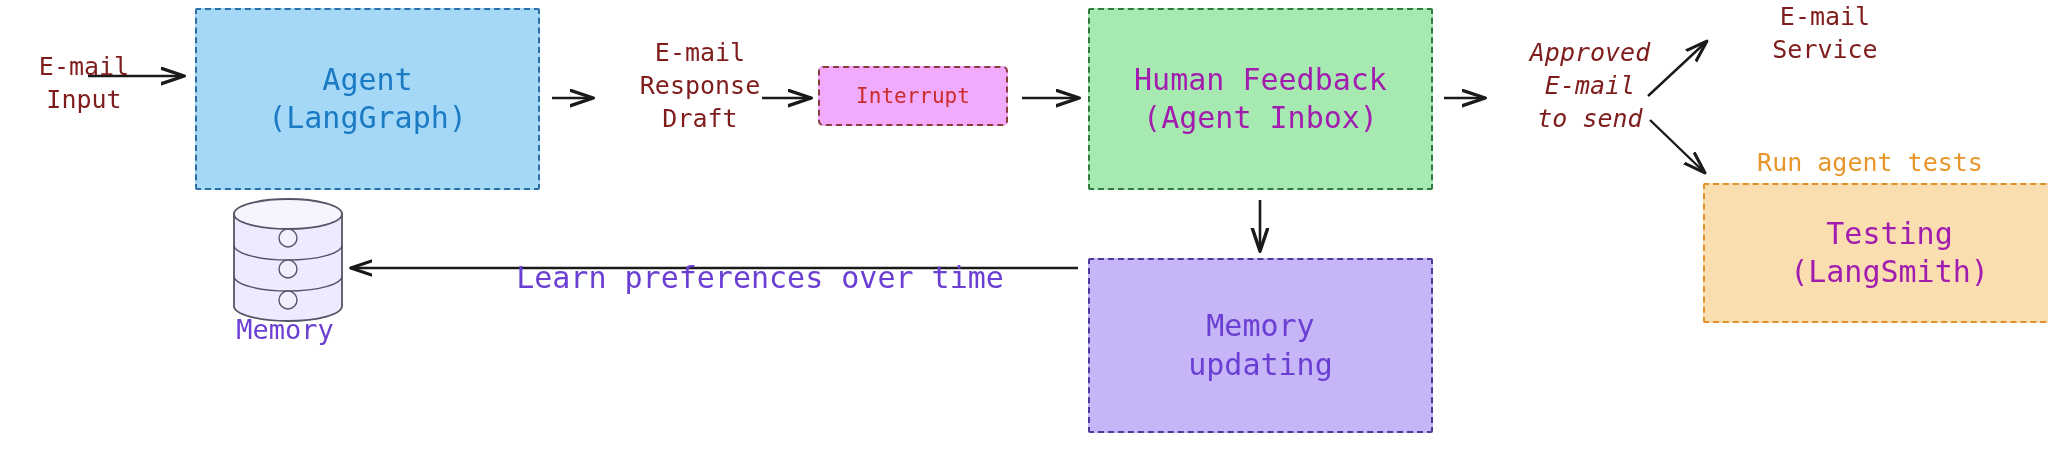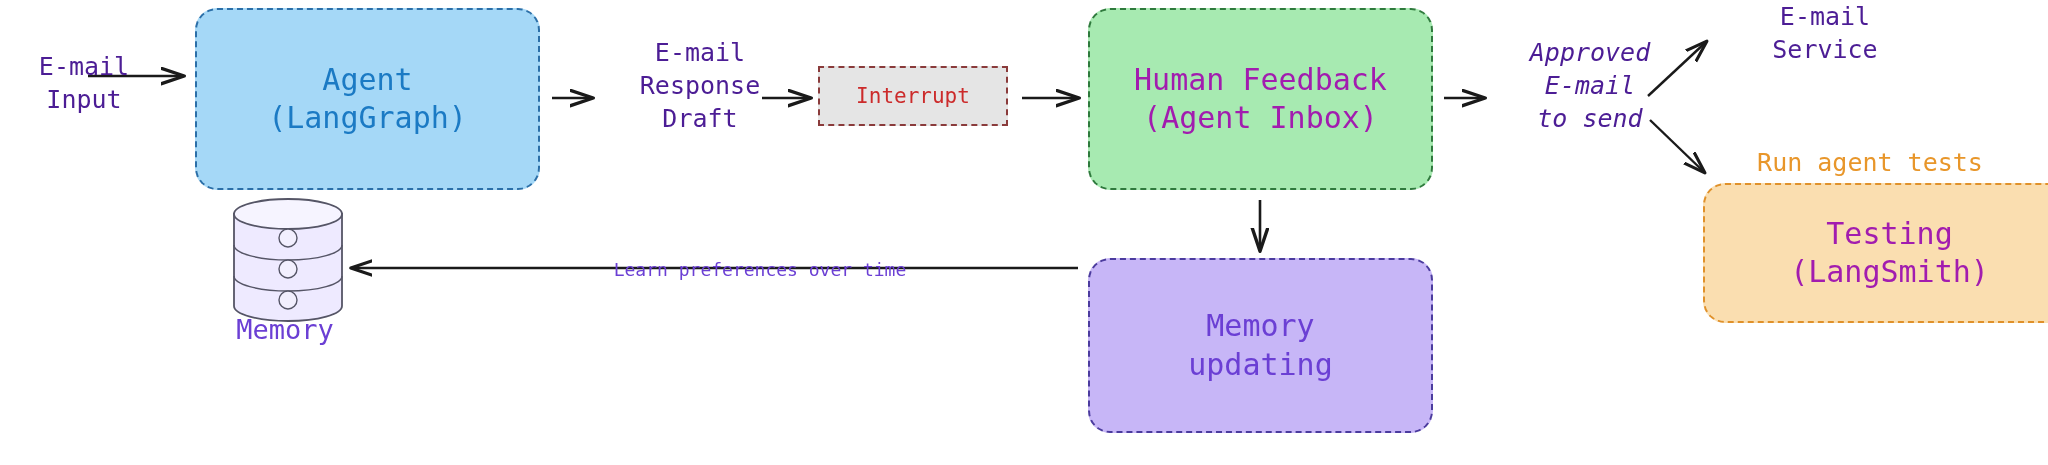--- a/index.html
+++ b/index.html
@@ -17,39 +17,39 @@
     background: #ffffff;
     overflow: hidden;
   }
   .node {
     position: absolute;
     box-sizing: border-box;
     display: flex;
     flex-direction: column;
     align-items: center;
     justify-content: center;
-    border-radius: 22px;
+    border-radius: 2px;
     text-align: center;
     line-height: 1.28;
     white-space: pre-line;
   }
   .node-agent {
     left: 195px; top: 8px; width: 345px; height: 182px;
     background: #a5d8f7;
     border: 2.5px dashed #2b6fa8;
     color: #1b7ac4;
     font-size: 30px;
   }
   .node-interrupt {
     left: 818px; top: 66px; width: 190px; height: 60px;
-    background: #e5e5e5;
+    background: #f0abfc;
     border: 2px dashed #8a3b3b;
     color: #cc2b2b;
     font-size: 21px;
-    border-radius: 0;
+    border-radius: 5px;
   }
   .node-feedback {
     left: 1088px; top: 8px; width: 345px; height: 182px;
     background: #a7eab1;
     border: 2.5px dashed #2f7a3d;
     color: #a21caf;
     font-size: 30px;
   }
   .node-memupd {
     left: 1088px; top: 258px; width: 345px; height: 175px;
@@ -64,31 +64,31 @@
     border: 2px dashed #e0912a;
     color: #a21caf;
     font-size: 30px;
   }
 
   .label {
     position: absolute;
     text-align: center;
     white-space: pre-line;
     line-height: 1.32;
-    color: #4c1d95;
+    color: #7f1d1d;
     font-size: 25px;
   }
   .lbl-email-input   { left: 0px;    top: 50px;  width: 168px; }
   .lbl-resp-draft    { left: 600px;  top: 36px;  width: 200px; }
   .lbl-approved      { left: 1490px; top: 36px;  width: 200px; font-style: italic; }
   .lbl-email-service { left: 1700px; top: 0px;   width: 250px; }
   .lbl-run-tests     { left: 1690px; top: 146px; width: 360px;
                        color: #e8962a; font-size: 25px; }
   .lbl-learn         { left: 500px;  top: 258px; width: 520px;
-                       color: #6b3fd4; font-size: 18px; }
+                       color: #6b3fd4; font-size: 30px; }
   .lbl-memory        { left: 205px;  top: 312px; width: 160px;
                        color: #6b3fd4; font-size: 27px; }
 
   .memory-cyl {
     position: absolute;
     left: 230px; top: 198px;
     width: 116px; height: 124px;
   }
   svg.edges {
     position: absolute;

